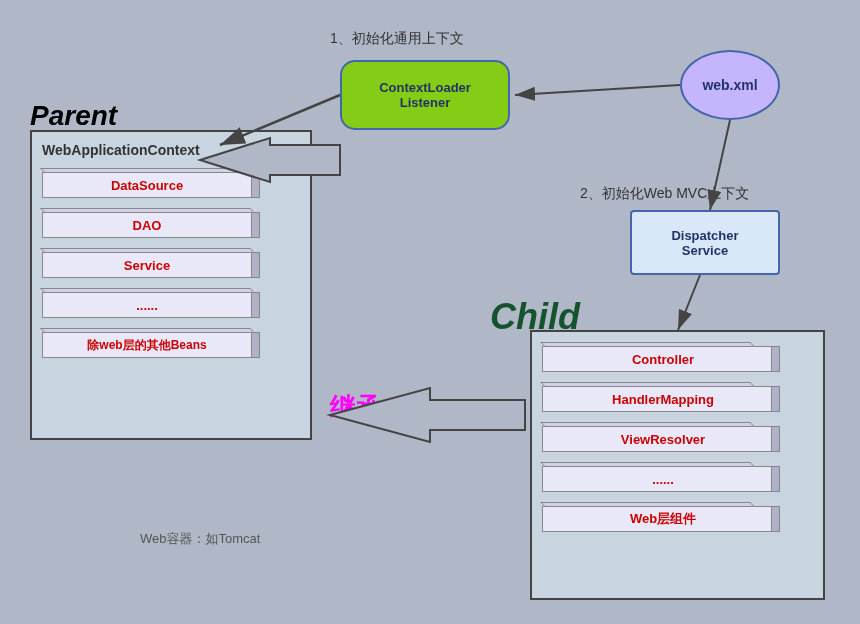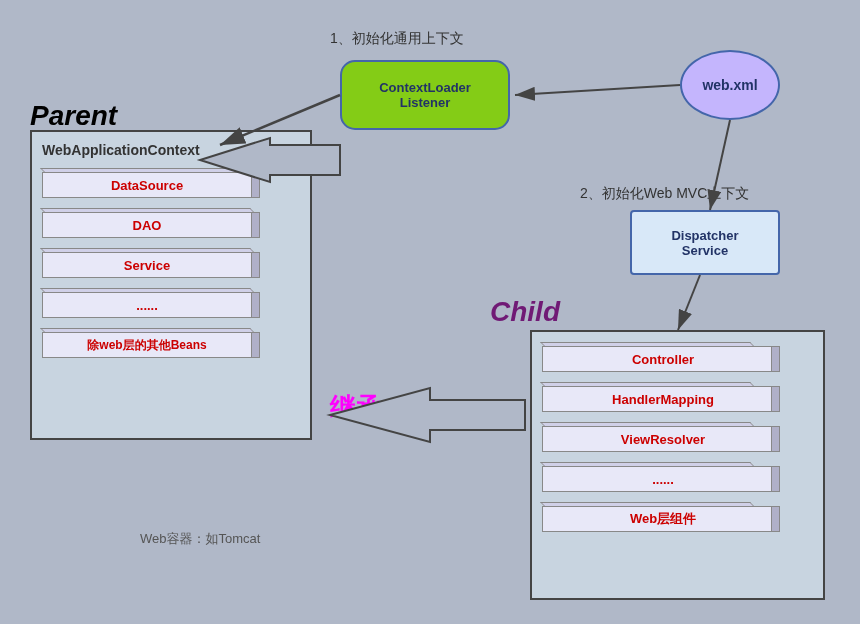--- a/index.html
+++ b/index.html
@@ -97,23 +97,23 @@
       height: 270px;
       border: 2px solid #444;
       background: #c8d4e0;
       padding: 10px;
     }
 
     .child-label {
       position: absolute;
       left: 490px;
       top: 296px;
-      font-size: 28px;
-      font-weight: bold;
-      color: #701a75;
+      font-size: 36px;
+      font-weight: bold;
+      color: #14532d;
       font-style: italic;
     }
 
     
     .context-loader {
       position: absolute;
       left: 340px;
       top: 60px;
       width: 170px;
       height: 70px;

